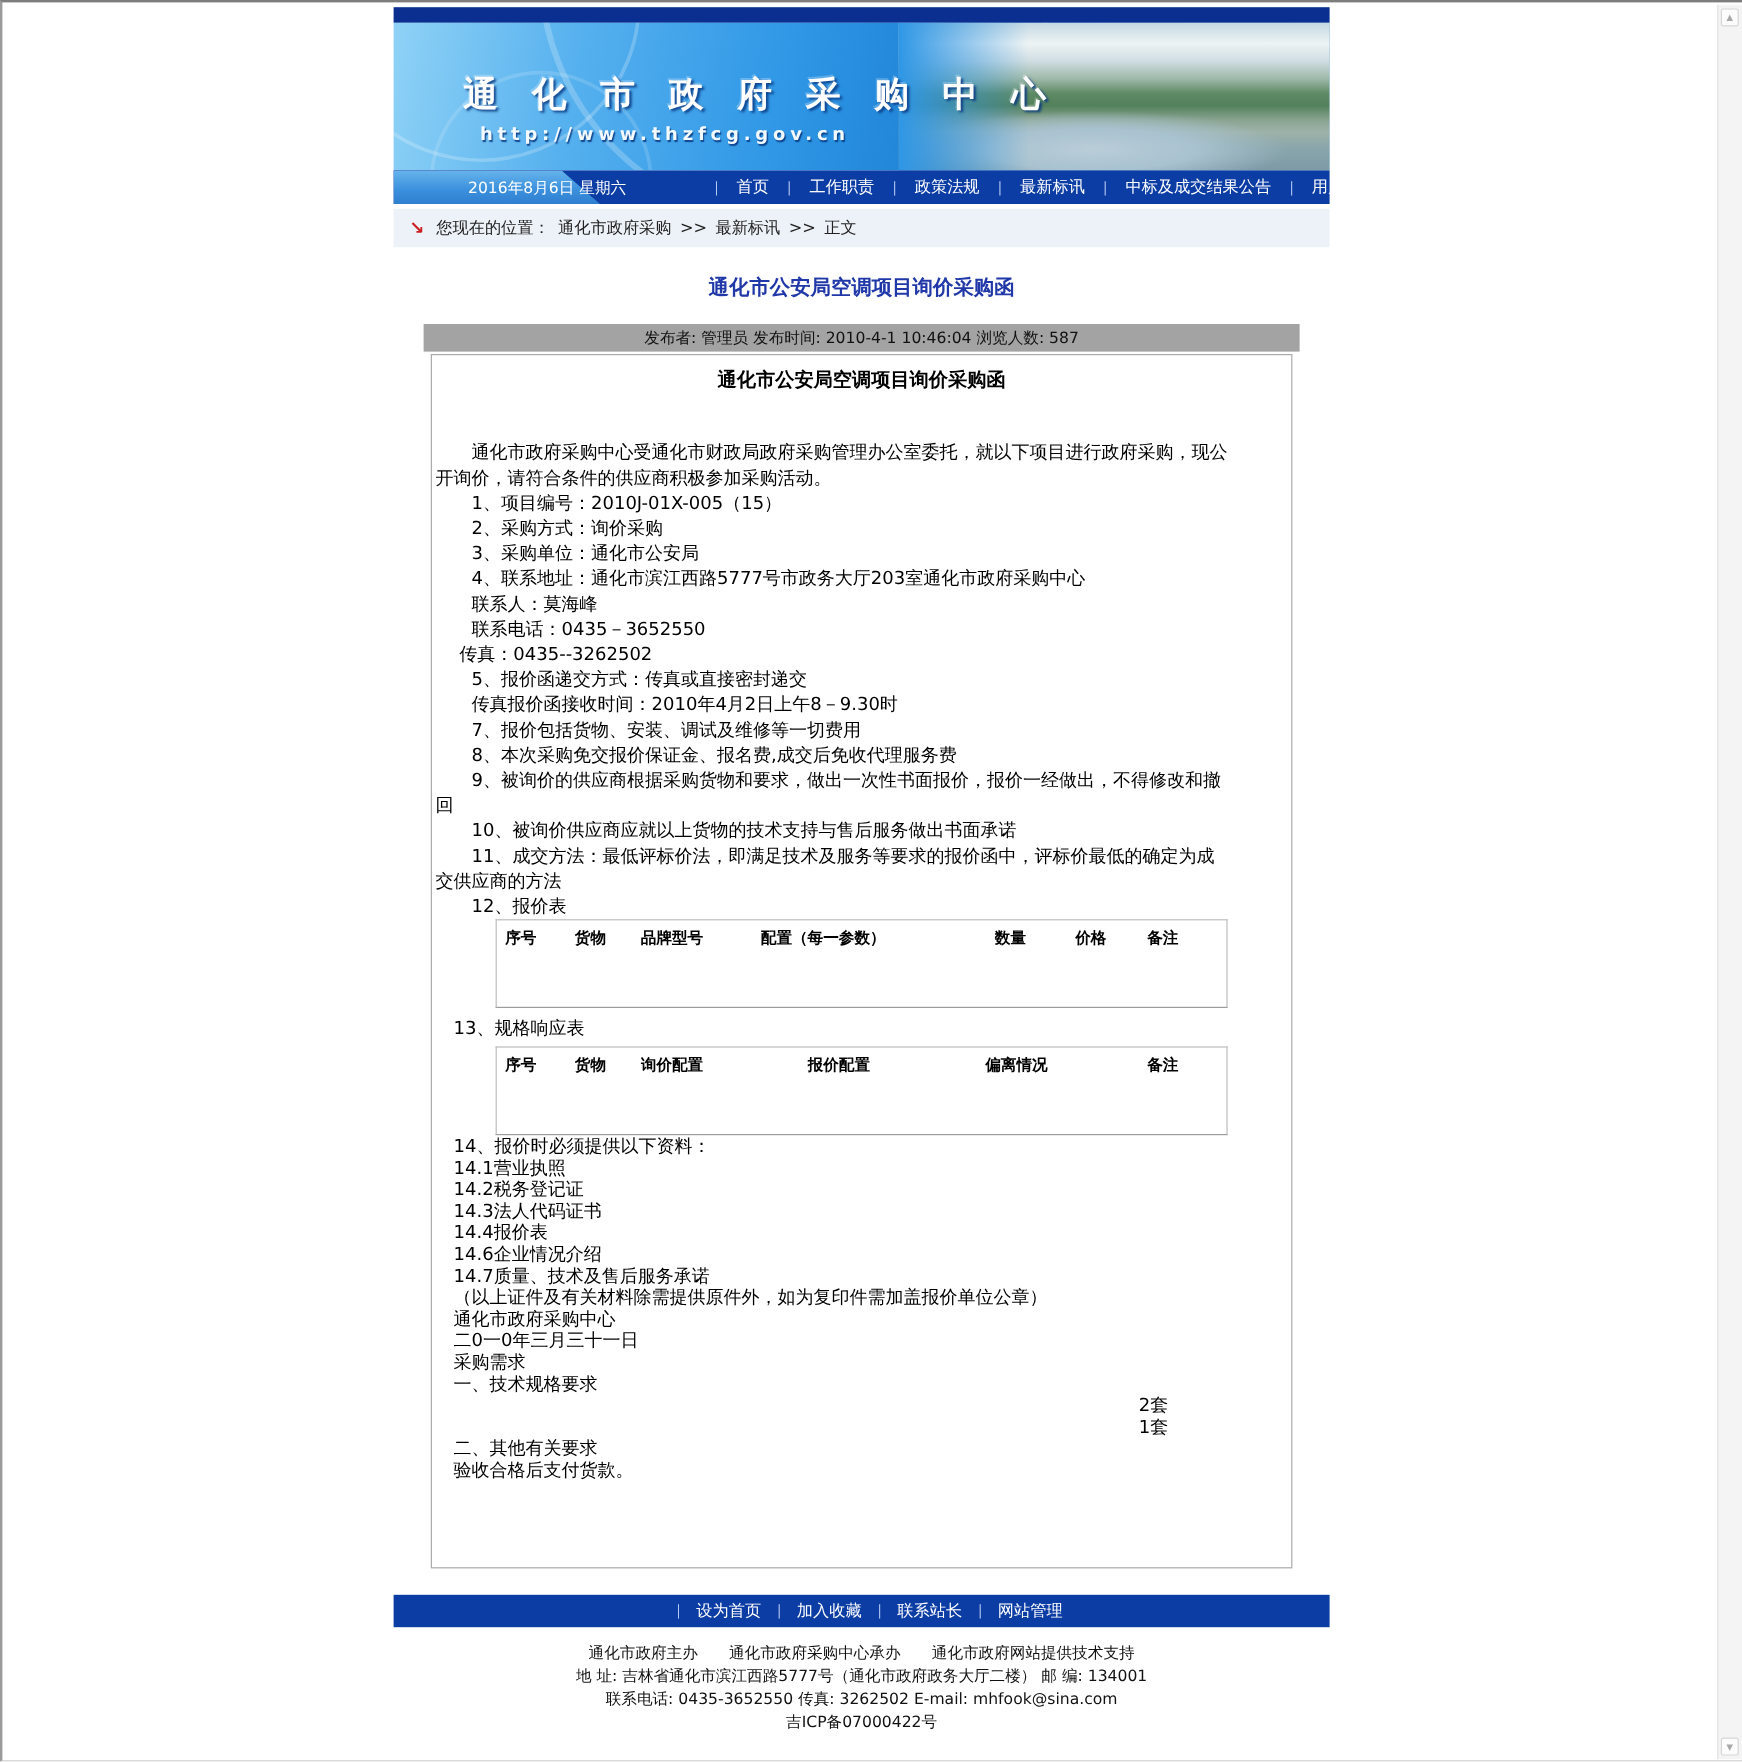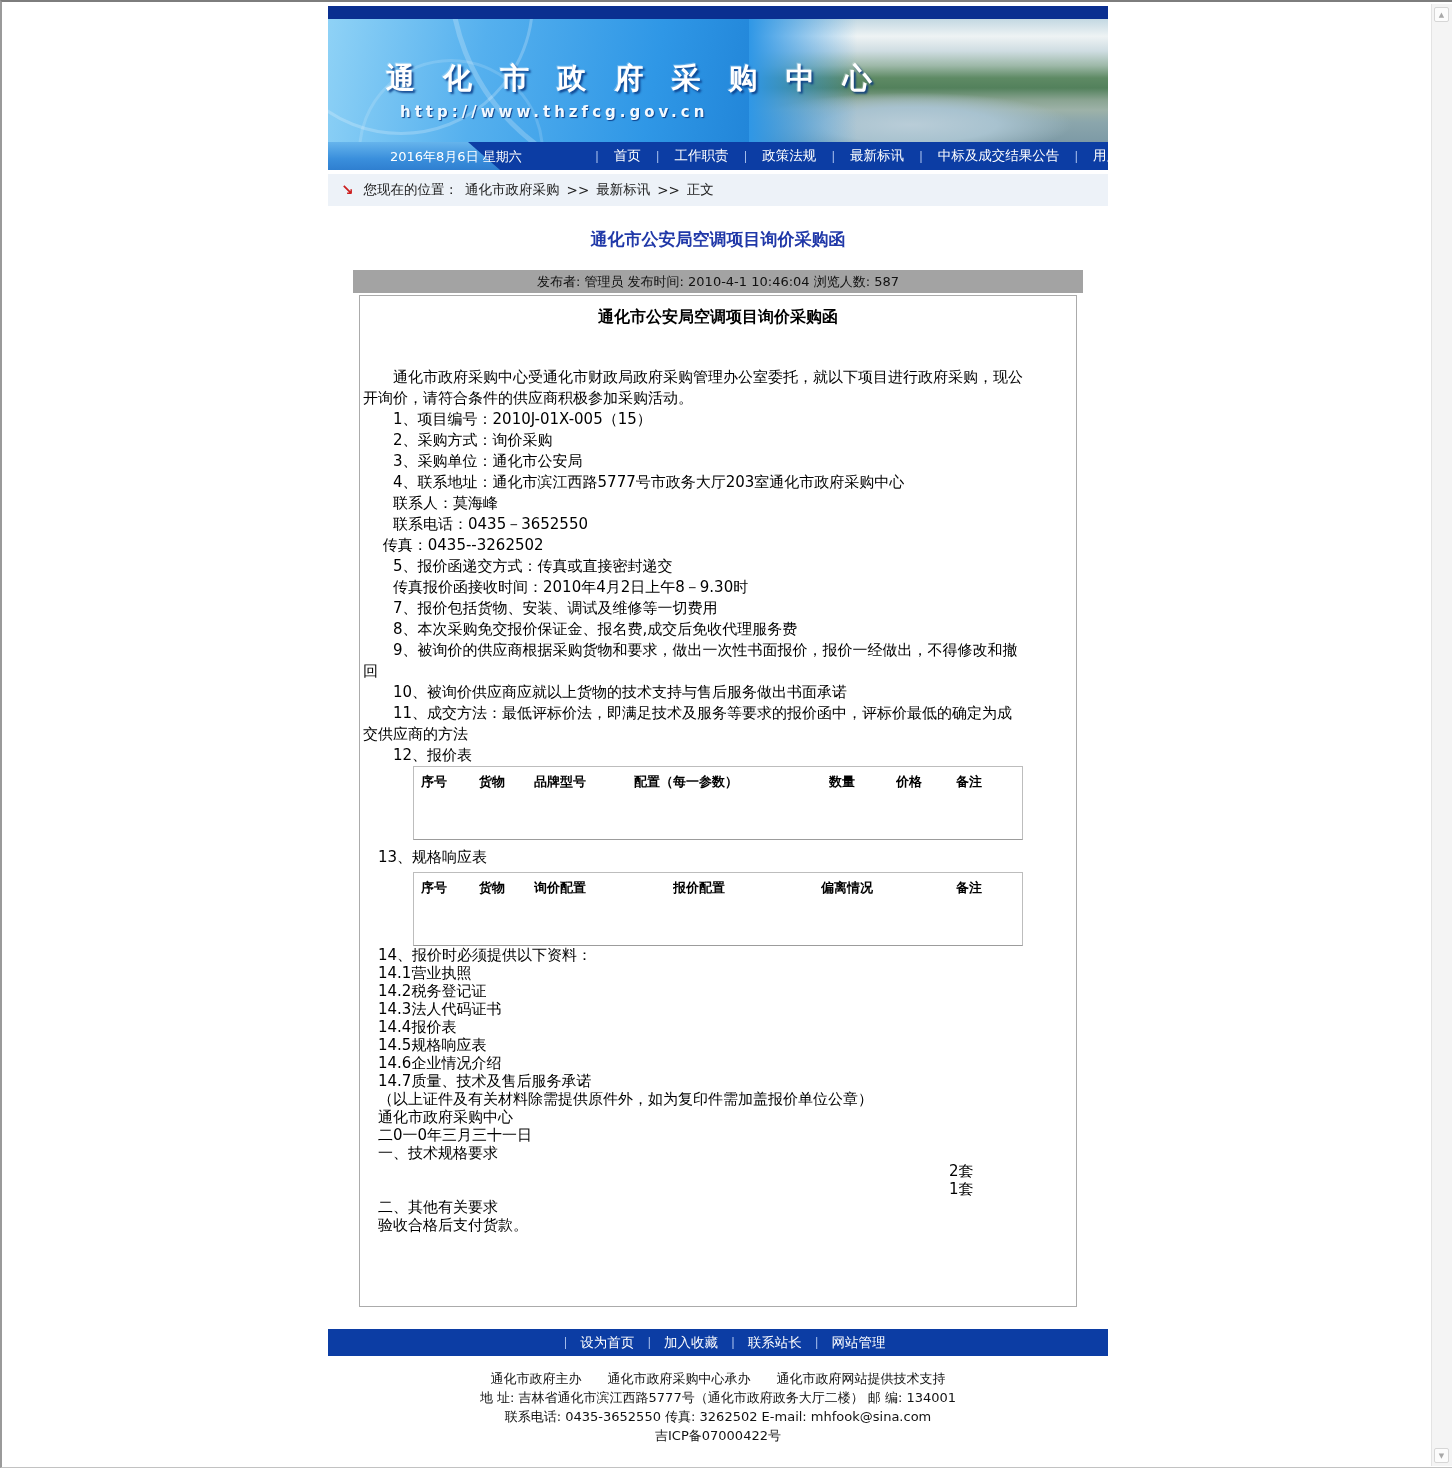--- a/index.html
+++ b/index.html
@@ -250,26 +250,26 @@
             <span class="th">备注</span>
           </div>
       </div>
 
       <div class="art lines-bottom">
           <div class="line">　14、报价时必须提供以下资料：</div>
           <div class="line">　14.1营业执照</div>
           <div class="line">　14.2税务登记证</div>
           <div class="line">　14.3法人代码证书</div>
           <div class="line">　14.4报价表</div>
-          <div class="line">　14.5规格响应表</div>
           <div class="line">　14.6企业情况介绍</div>
           <div class="line">　14.7质量、技术及售后服务承诺</div>
           <div class="line">　（以上证件及有关材料除需提供原件外，如为复印件需加盖报价单位公章）</div>
           <div class="line">　通化市政府采购中心</div>
           <div class="line">　二0一0年三月三十一日</div>
+          <div class="line">　采购需求</div>
           <div class="line">　一、技术规格要求</div>
         </div>
 
       <div class="art">
           <div class="spec-row">
           <span class="spec-left">1.空调　佳力图　　8AU08</span>
           <span class="spec-right">2套</span>
         </div>
           <div class="spec-row">
           <span class="spec-left">2.空调　佳力图　　8A007H</span>

